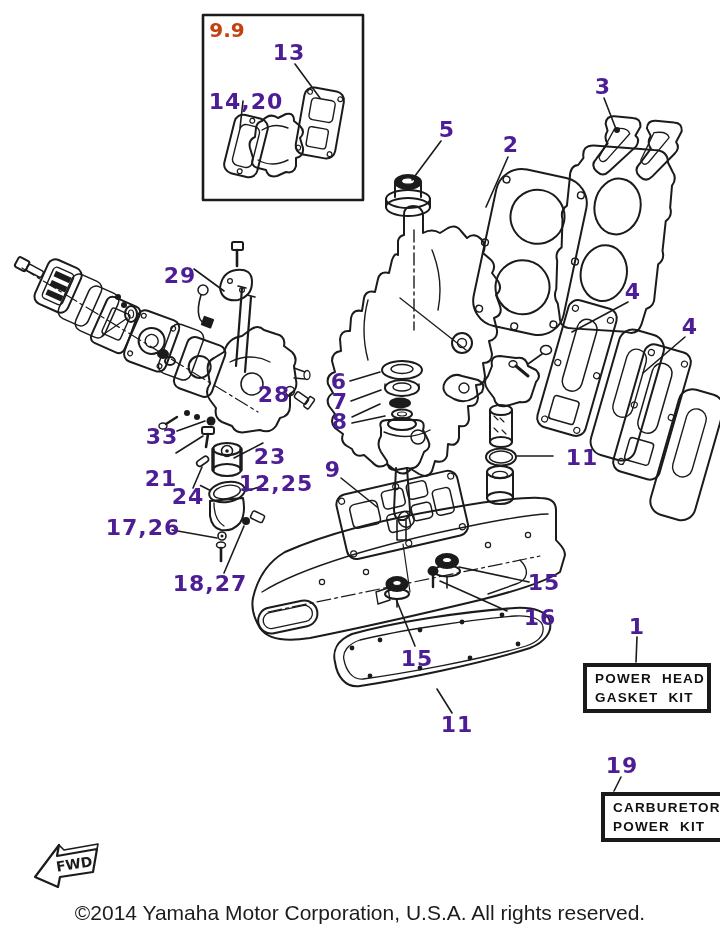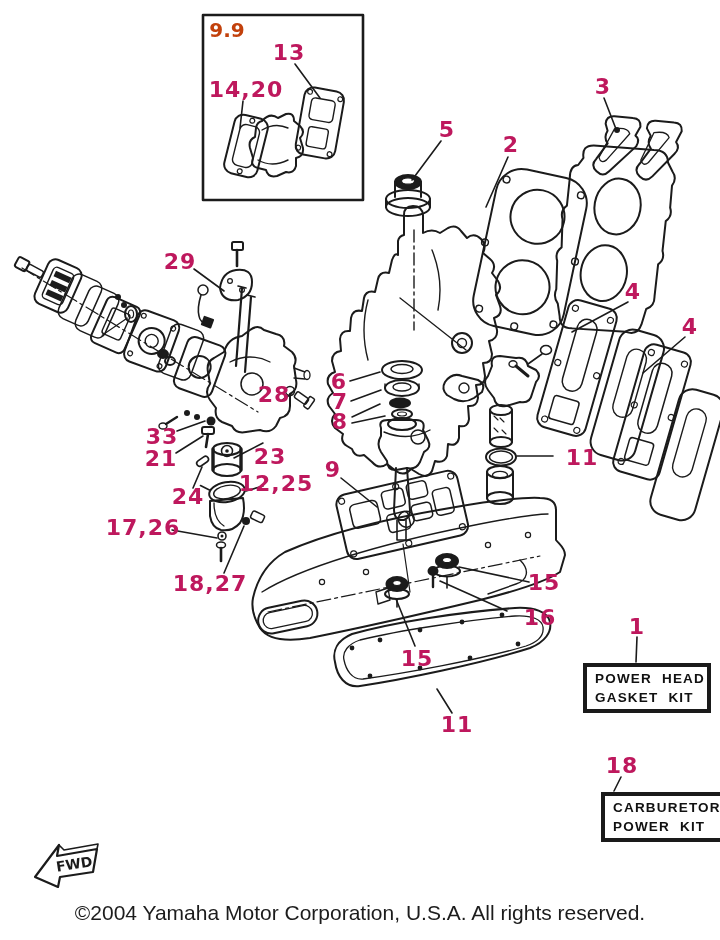--- a/index.html
+++ b/index.html
@@ -3,21 +3,21 @@
 <meta charset="utf-8">
 <style>
   html,body { margin:0; padding:0; background:#fff; }
   .stage {
     position:relative; width:720px; height:940px; background:#ffffff;
     font-family:"DejaVu Sans", sans-serif; overflow:hidden;
   }
   .stage svg { position:absolute; left:0; top:0; }
   .callout {
     position:absolute; transform:translate(-50%,-50%);
-    font:700 22px "DejaVu Sans", sans-serif; color:#be185d;
+    font:700 22px "DejaVu Sans", sans-serif; color:#4c1d95;
     letter-spacing:1px; white-space:nowrap; z-index:3;
   }
   .inset-model {
     position:absolute; transform:translate(-50%,-50%);
     font:700 20px "DejaVu Sans", sans-serif; color:#c2410c; z-index:3;
   }
   .kit-box {
     position:absolute; width:128px; height:50px; border:2px solid #1a1a1a;
     background:#fff; z-index:3; box-sizing:border-box; padding:0;
   }
@@ -407,54 +407,54 @@
 
   <g>
     <path d="M35,877 L59,845 L57,856 L97,849 L93,872 L60,877 L58,887 Z" stroke-width="2.2"></path>
     <path d="M59,845 L64,850 L98,844 L97,849" stroke-width="1.6"></path>
     <text x="75" y="869" transform="rotate(-9 75 869)" text-anchor="middle" font-family="DejaVu Sans, sans-serif" font-size="14" font-weight="700" fill="#1b1b1b" stroke="none">FWD</text>
   </g>
 </svg>
 
   <div class="inset-model" style="left:227px;top:30px">9.9</div>
   <div class="callout" style="left:289px;top:52px">13</div>
-  <div class="callout" style="left:246px;top:89px">14,20</div>
+  <div class="callout" style="left:246px;top:101px">14,20</div>
   <div class="callout" style="left:447px;top:129px">5</div>
   <div class="callout" style="left:511px;top:144px">2</div>
   <div class="callout" style="left:603px;top:86px">3</div>
   <div class="callout" style="left:633px;top:291px">4</div>
   <div class="callout" style="left:690px;top:326px">4</div>
-  <div class="callout" style="left:180px;top:261px">29</div>
+  <div class="callout" style="left:180px;top:275px">29</div>
   <div class="callout" style="left:339px;top:381px">6</div>
   <div class="callout" style="left:340px;top:401px">7</div>
   <div class="callout" style="left:340px;top:421px">8</div>
   <div class="callout" style="left:274px;top:394px">28</div>
   <div class="callout" style="left:162px;top:436px">33</div>
-  <div class="callout" style="left:161px;top:458px">21</div>
+  <div class="callout" style="left:161px;top:478px">21</div>
   <div class="callout" style="left:270px;top:456px">23</div>
   <div class="callout" style="left:188px;top:496px">24</div>
   <div class="callout" style="left:276px;top:483px">12,25</div>
   <div class="callout" style="left:143px;top:527px">17,26</div>
   <div class="callout" style="left:210px;top:583px">18,27</div>
   <div class="callout" style="left:333px;top:469px">9</div>
   <div class="callout" style="left:582px;top:457px">11</div>
   <div class="callout" style="left:544px;top:582px">15</div>
   <div class="callout" style="left:540px;top:617px">16</div>
   <div class="callout" style="left:417px;top:658px">15</div>
   <div class="callout" style="left:457px;top:724px">11</div>
   <div class="callout" style="left:637px;top:626px">1</div>
-  <div class="callout" style="left:622px;top:765px">18</div>
+  <div class="callout" style="left:622px;top:765px">19</div>
 
   <div class="kit-box" style="left:583px;top:663px">
     <div class="kit-inner">
       <div class="kit-line">POWER HEAD</div>
       <div class="kit-line">GASKET KIT</div>
     </div>
   </div>
   <div class="kit-box" style="left:601px;top:792px">
     <div class="kit-inner">
       <div class="kit-line">CARBURETOR</div>
       <div class="kit-line">POWER KIT</div>
     </div>
   </div>
 
-  <div class="copyright">©2004 Yamaha Motor Corporation, U.S.A. All rights reserved.</div>
+  <div class="copyright">©2014 Yamaha Motor Corporation, U.S.A. All rights reserved.</div>
 </div>
 
 </body></html>

